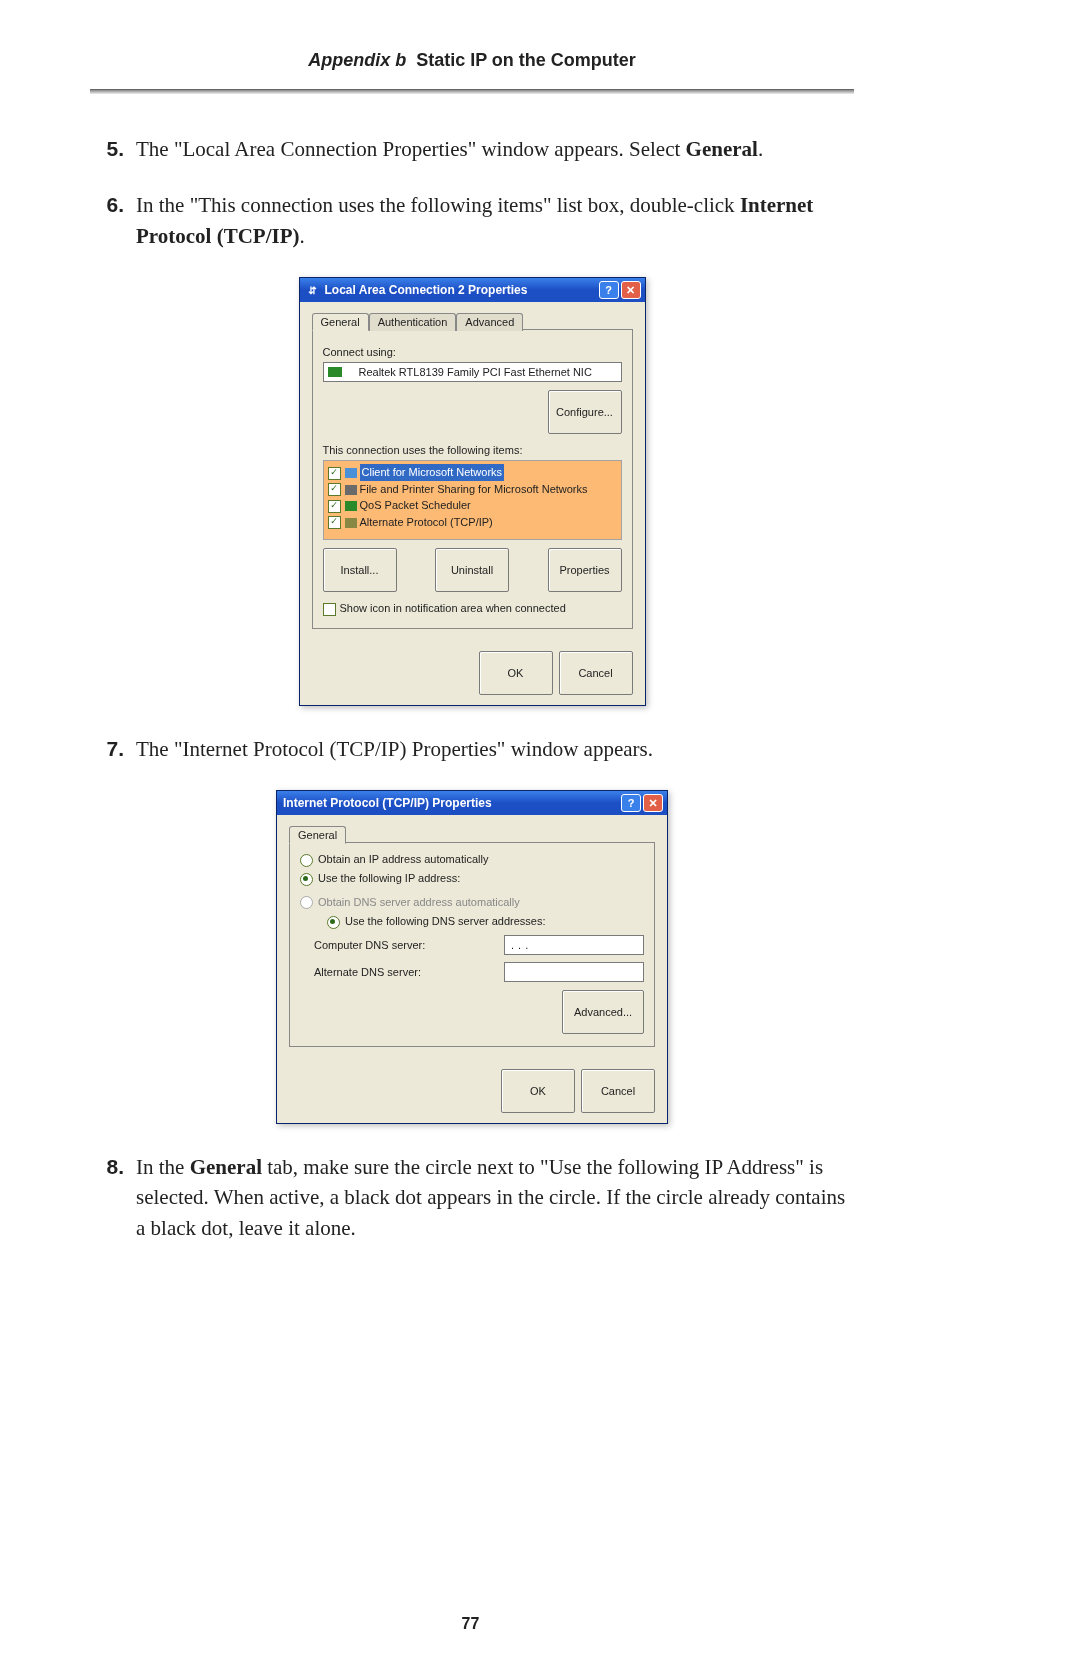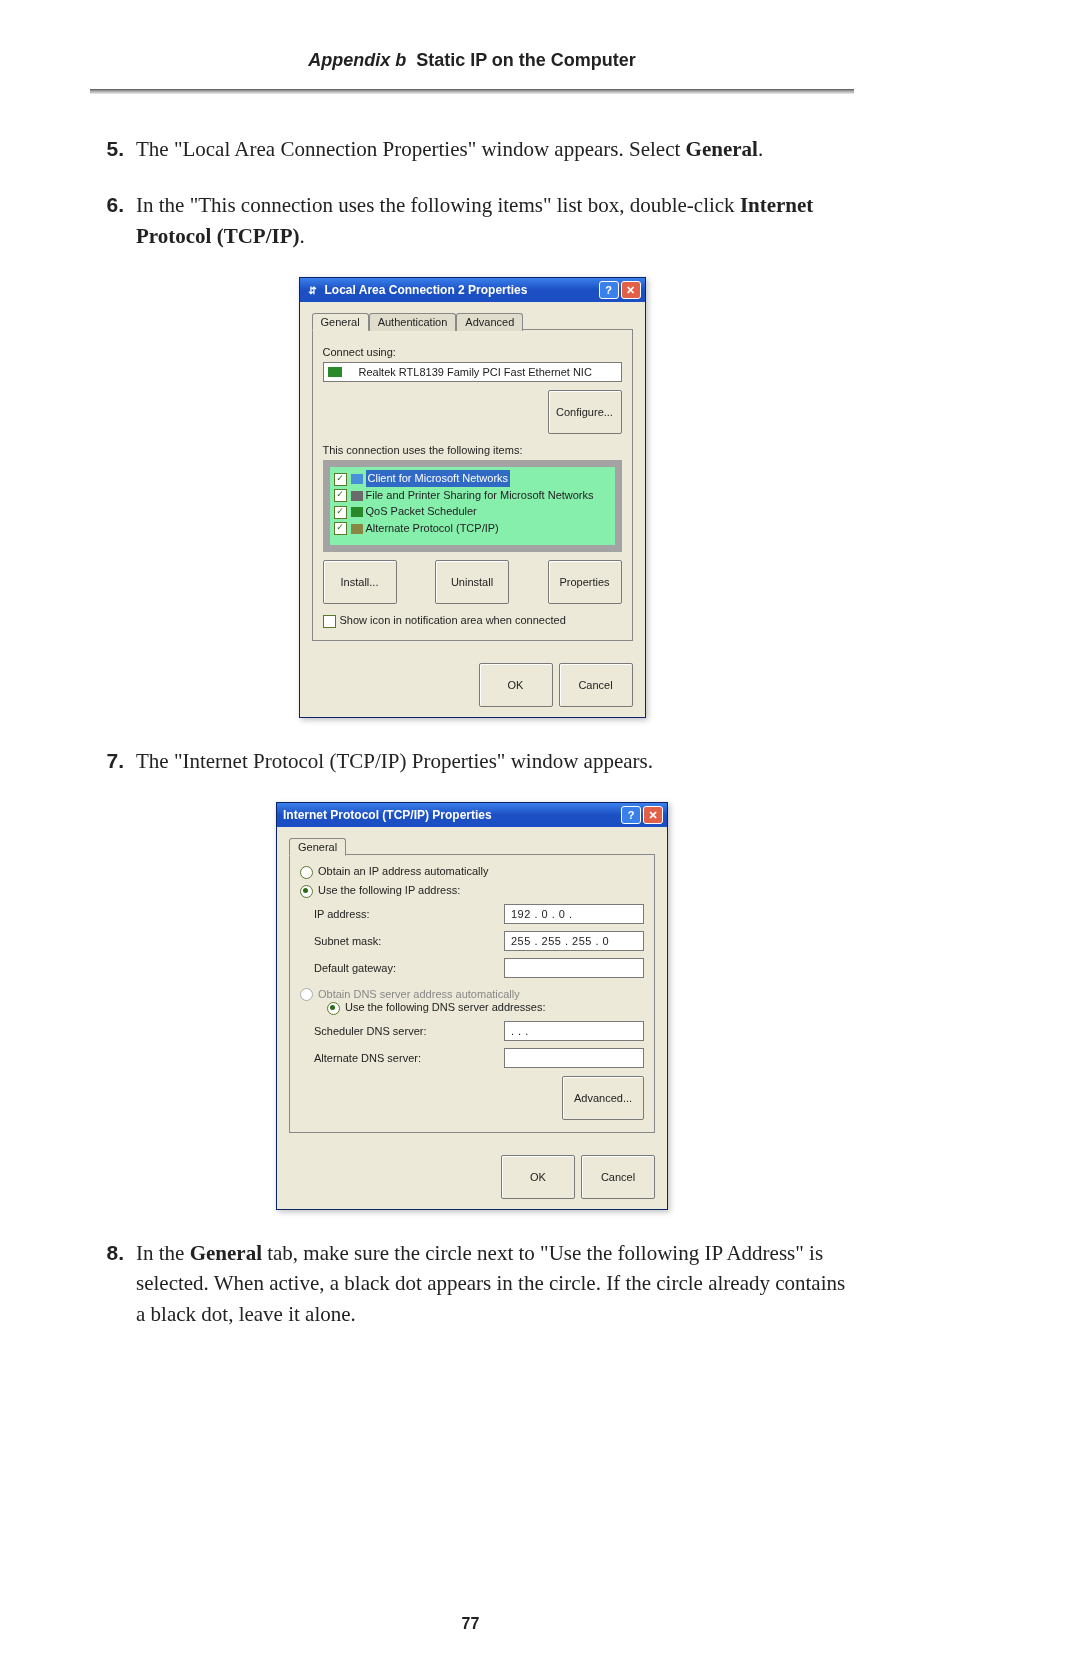--- a/index.html
+++ b/index.html
@@ -121,21 +121,21 @@
   }
   .xp-button {
     border:1px solid #7a7a7a; background:#ece9d8;
     padding:15px 0; font-size:11px; text-align:center;
     min-width:72px;
     border-radius:2px;
     box-shadow: inset 1px 1px 0 #fff;
   }
   .btn-row { display:flex; justify-content:flex-end; gap:6px; margin-top:8px; }
   .xp-listbox {
-    background:#86efac; border:7px solid #a3a3a3;
+    background:#fdba74; border:1px solid #a3a3a3;
     padding:3px 4px; font-size:11px; height:72px;
     line-height:1.5;
   }
   .xp-listbox .sel { background:#316ac5; color:#fff; padding:0 2px; display:inline-block; }
   .chk {
     display:inline-block; width:11px; height:11px;
     border:1px solid #5a7a2a; background:#fff;
     text-align:center; line-height:9px; font-size:9px;
     color:#2a6a1a; margin-right:4px; vertical-align:middle;
   }
@@ -265,34 +265,26 @@
       </div>
       <div class="xp-body">
         <div class="xp-tabs">
           <div class="xp-tab active">General</div>
         </div>
         <div class="xp-panel">
 
           <div><span class="radio"></span><span>Obtain an IP address automatically</span></div>
           <div style="margin-top:5px;"><span class="radio on"></span><span>Use the following IP address:</span></div>
 
+
+          <div style="margin-top:10px;" class="dim"><span class="radio disabled"></span><span>Obtain DNS server address automatically</span></div>
+          <div style="margin-top:6px;padding-left:27px;"><span class="radio on"></span><span>Use the following DNS server addresses:</span></div>
+
           <div class="field-grid">
-            <div>IP address:</div>
-            <div class="ip-input">192 .   0 . 0   .</div>
-            <div>Subnet mask:</div>
-            <div class="ip-input">255 . 255 . 255 .  0</div>
-            <div>Default gateway:</div>
-            <div class="ip-input"></div>
-          </div>
-
-          <div style="margin-top:10px;" class="dim"><span class="radio disabled"></span><span>Obtain DNS server address automatically</span></div>
-          <div style="margin-top:0;padding-left:27px;"><span class="radio on"></span><span>Use the following DNS server addresses:</span></div>
-
-          <div class="field-grid">
-            <div>Scheduler DNS server:</div>
+            <div>Computer DNS server:</div>
             <div class="ip-input">.       .       .</div>
             <div>Alternate DNS server:</div>
             <div class="ip-input"></div>
           </div>
 
           <div class="btn-row">
             <div class="xp-button" style="min-width:80px;">Advanced...</div>
           </div>
         </div>
       </div>

